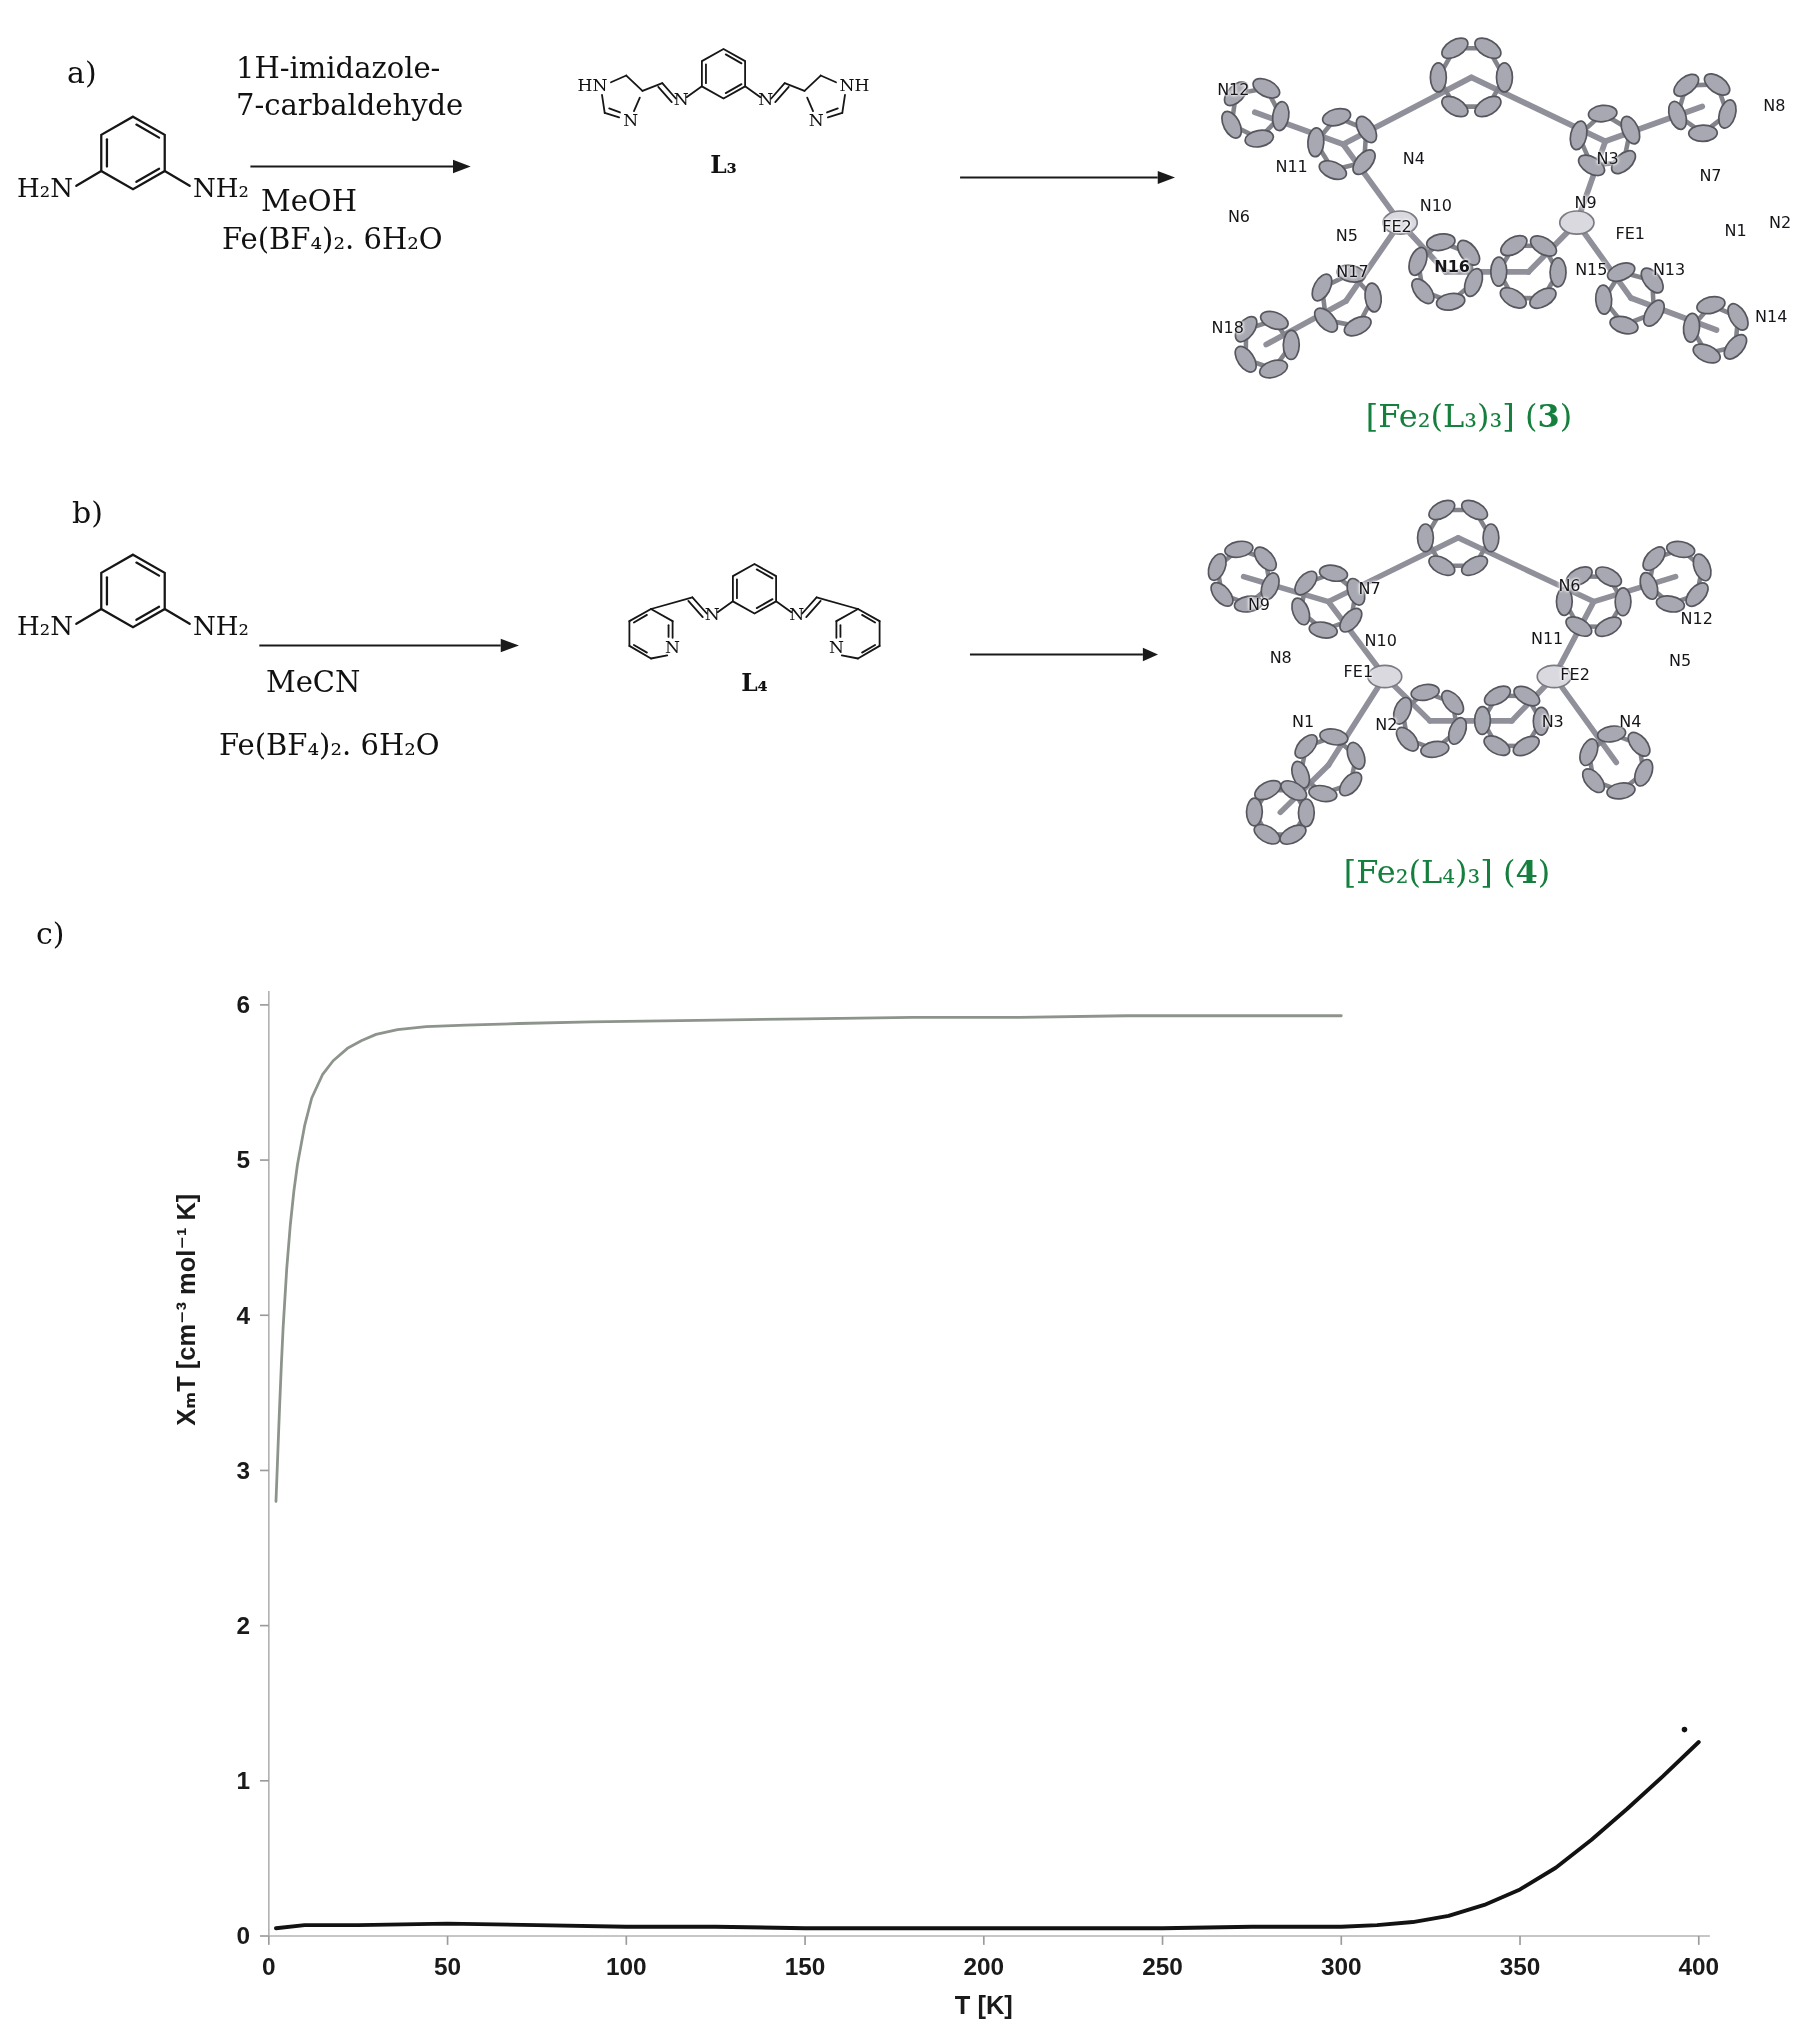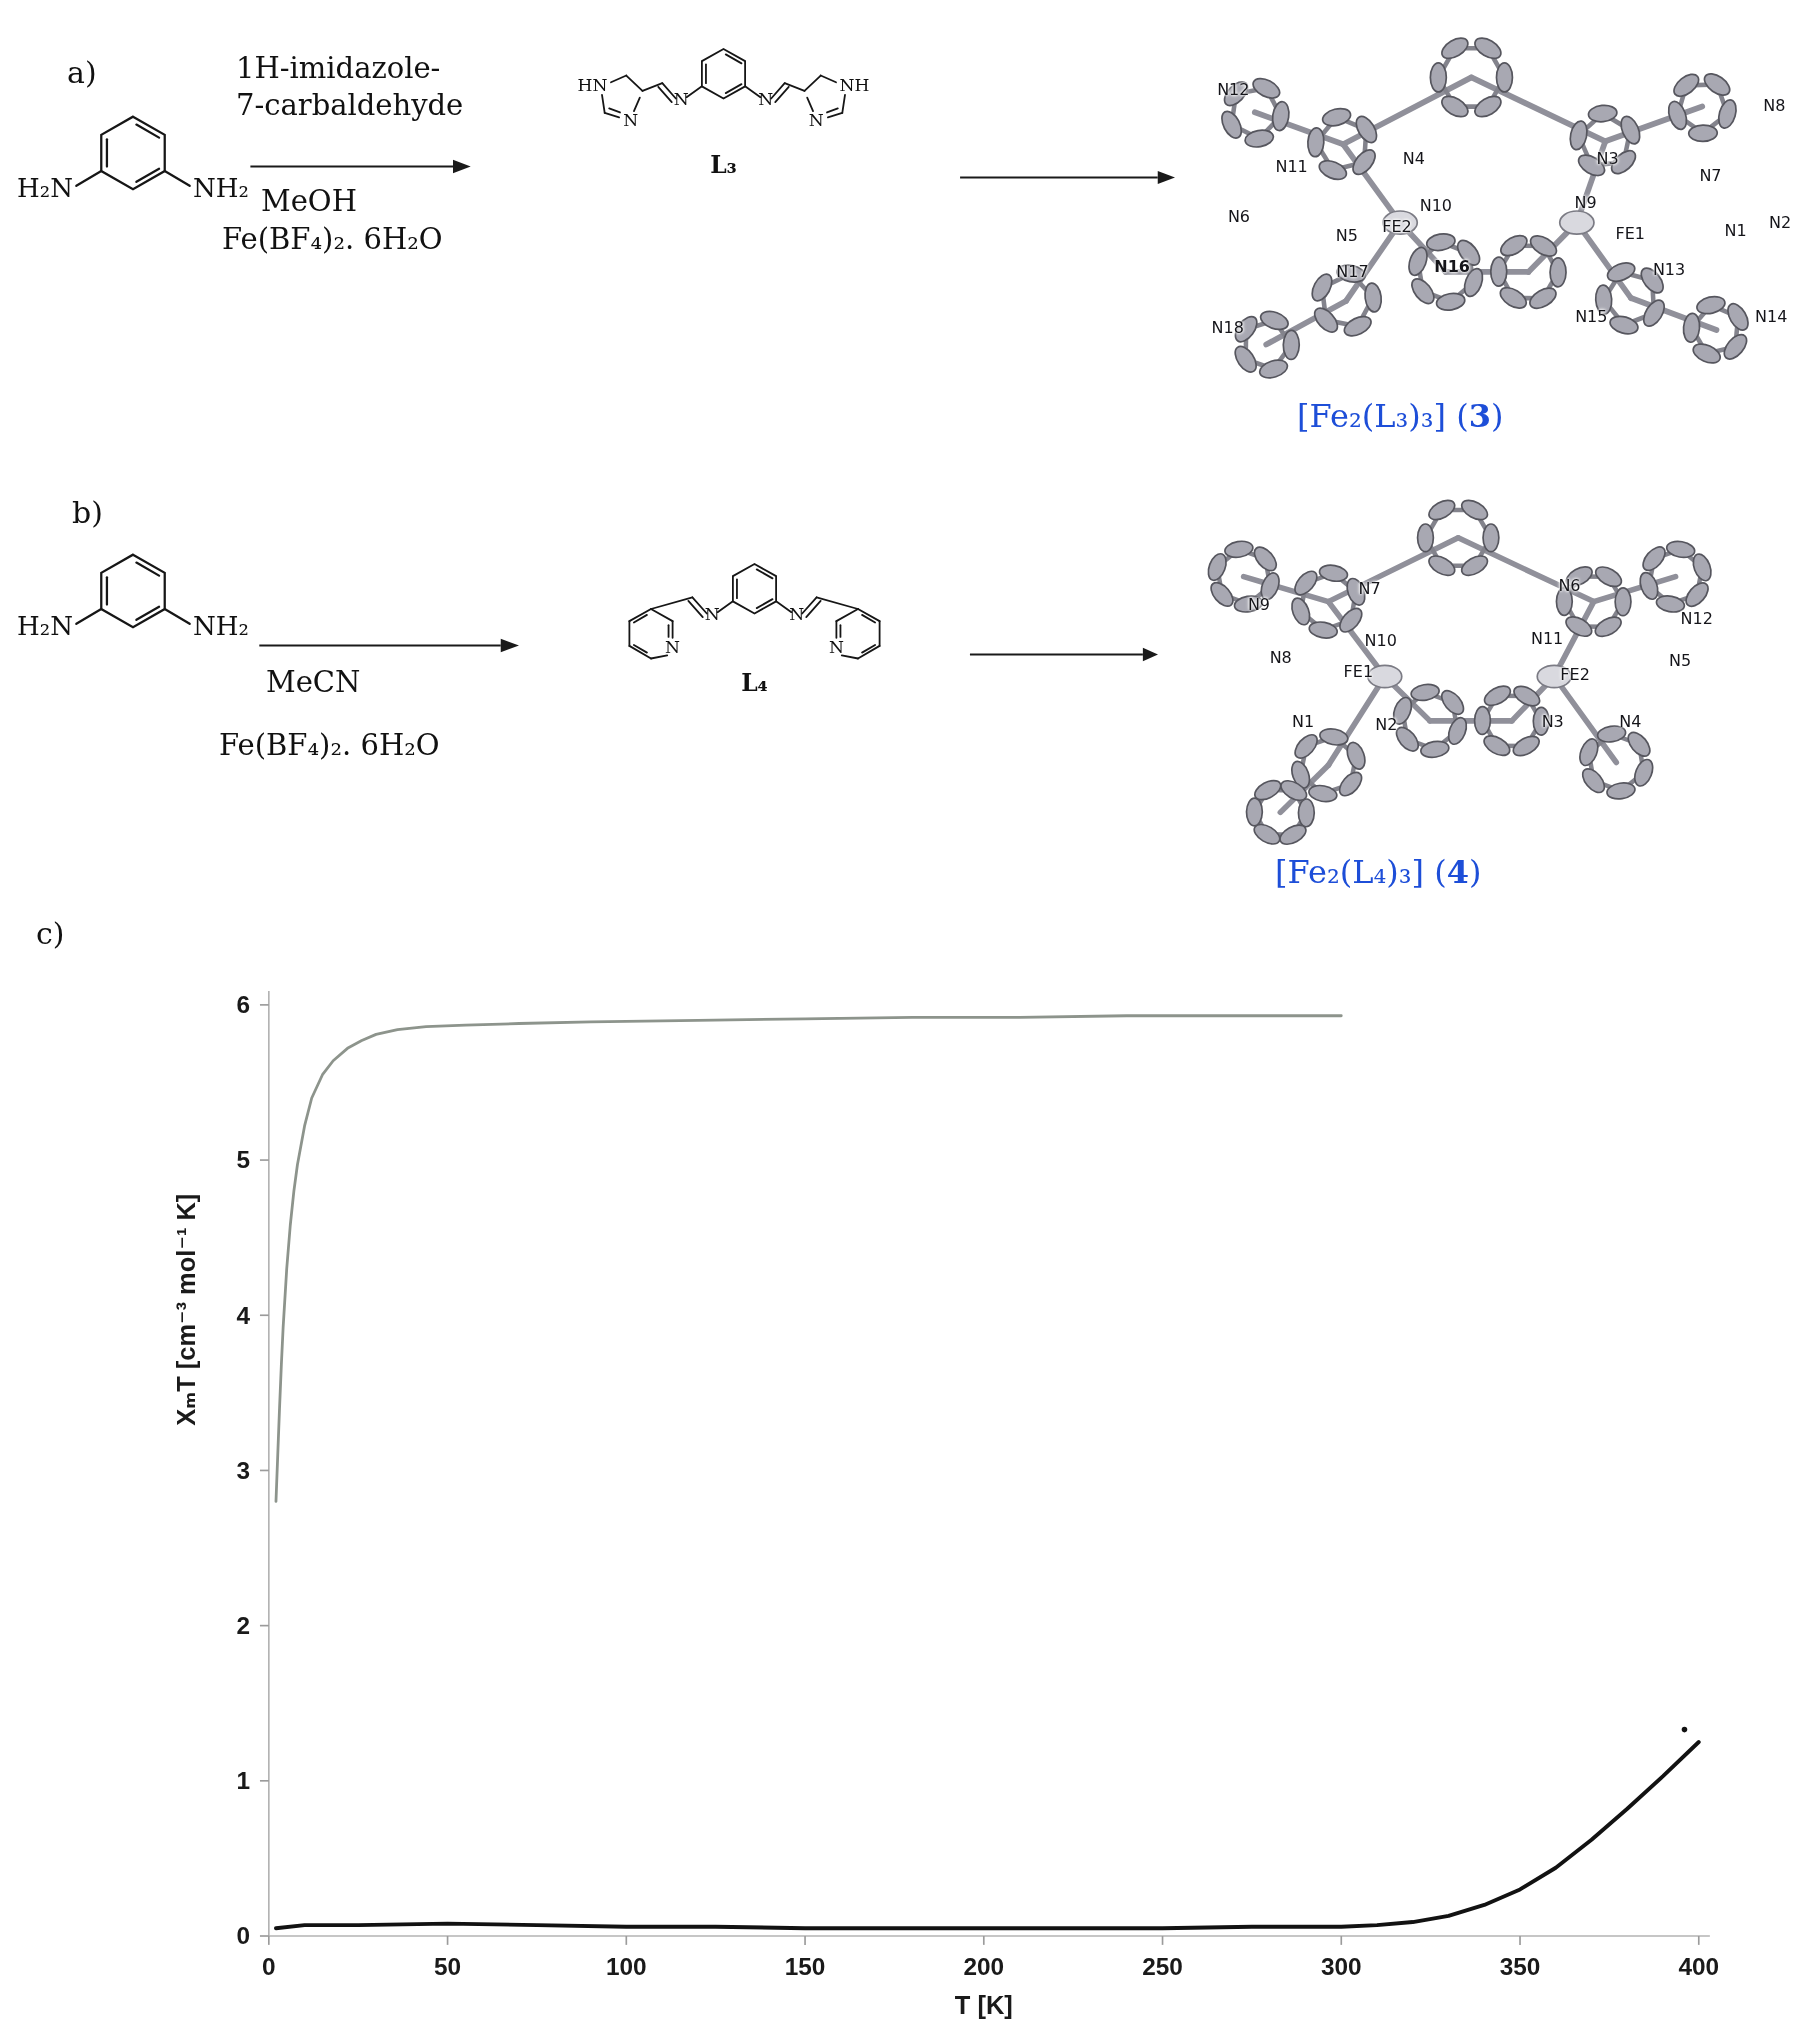--- a/index.html
+++ b/index.html
@@ -2,21 +2,21 @@
 <html style="font-size:9px"><head>
 <meta charset="utf-8">
 <style>
   *{box-sizing:border-box}
   html,body{margin:0;padding:0;background:#ffffff}
   #stage{position:relative;width:1812px;height:2035px;background:#ffffff;overflow:hidden;
          font-family:"DejaVu Serif",serif;color:#111}
   .abs{position:absolute}
   .panel-tag{position:absolute;font-size:30px;color:#111}
   .cond{position:absolute;font-size:29px;text-align:left;line-height:1.26;color:#111}
-  .product{position:absolute;font-size:32px;color:#1d4ed8;white-space:nowrap}
+  .product{position:absolute;font-size:32px;text-align:center;color:#15803d;white-space:nowrap}
   .product b{font-weight:bold}
   .crystal{position:absolute}
   .crystal svg{position:absolute;left:0;top:0;width:100%;height:100%}
   .atom-label{position:absolute;transform:translate(-50%,-50%);
       font-family:"DejaVu Sans","Liberation Sans",sans-serif;font-size:16px;color:#15151a;
       white-space:nowrap;text-shadow:0 0 2.8px #fff,0 0 2.8px #fff,0 0 4.4px #fff}
   .chem{font-family:"DejaVu Serif",serif;font-size:46px;fill:#111}
   .chemN{font-family:"DejaVu Serif",serif;font-size:38px;fill:#111}
   .liglabel{font-family:"DejaVu Serif",serif;font-size:52px;font-weight:bold;fill:#111}
   .bonds{stroke:#161616;stroke-width:4;fill:none;stroke-linecap:round}
@@ -245,21 +245,21 @@
       <span class="atom-label" style="left: 10.2%; top: 51.5%;">N6</span>
       <span class="atom-label" style="left: 41.6%; top: 48.5%;">N10</span>
       <span class="atom-label" style="left: 65.5%; top: 47.7%;">N9</span>
       <span class="atom-label" style="left: 96.5%; top: 53.1%;">N2</span>
       <span class="atom-label" style="left: 27.4%; top: 56.9%;">N5</span>
       <span class="atom-label" style="left: 35.4%; top: 54.3%;">FE2</span>
       <span class="atom-label" style="left: 72.6%; top: 56.2%;">FE1</span>
       <span class="atom-label" style="left: 89.4%; top: 55.4%;">N1</span>
       <span class="atom-label" style="left: 28.3%; top: 66.9%;">N17</span>
       <span class="atom-label" style="left: 44.2%; top: 65.4%; font-weight: bold;">N16</span>
-      <span class="atom-label" style="left: 66.4%; top: 66.2%; margin-top: 47px;">N15</span>
+      <span class="atom-label" style="left: 66.4%; top: 66.2%;">N15</span>
       <span class="atom-label" style="left: 78.8%; top: 66.2%;">N13</span>
       <span class="atom-label" style="left: 8.4%; top: 82.3%;">N18</span>
       <span class="atom-label" style="left: 95.1%; top: 79.2%;">N14</span>
     </div>
 
   <div class="product" style="left:1297px;top:397px;width:344px">
     <span>[Fe₂(L₃)₃] (</span><b>3</b><span>)</span>
   </div>
 
   <div class="panel-tag" style="left:72px;top:495px">b)</div>

